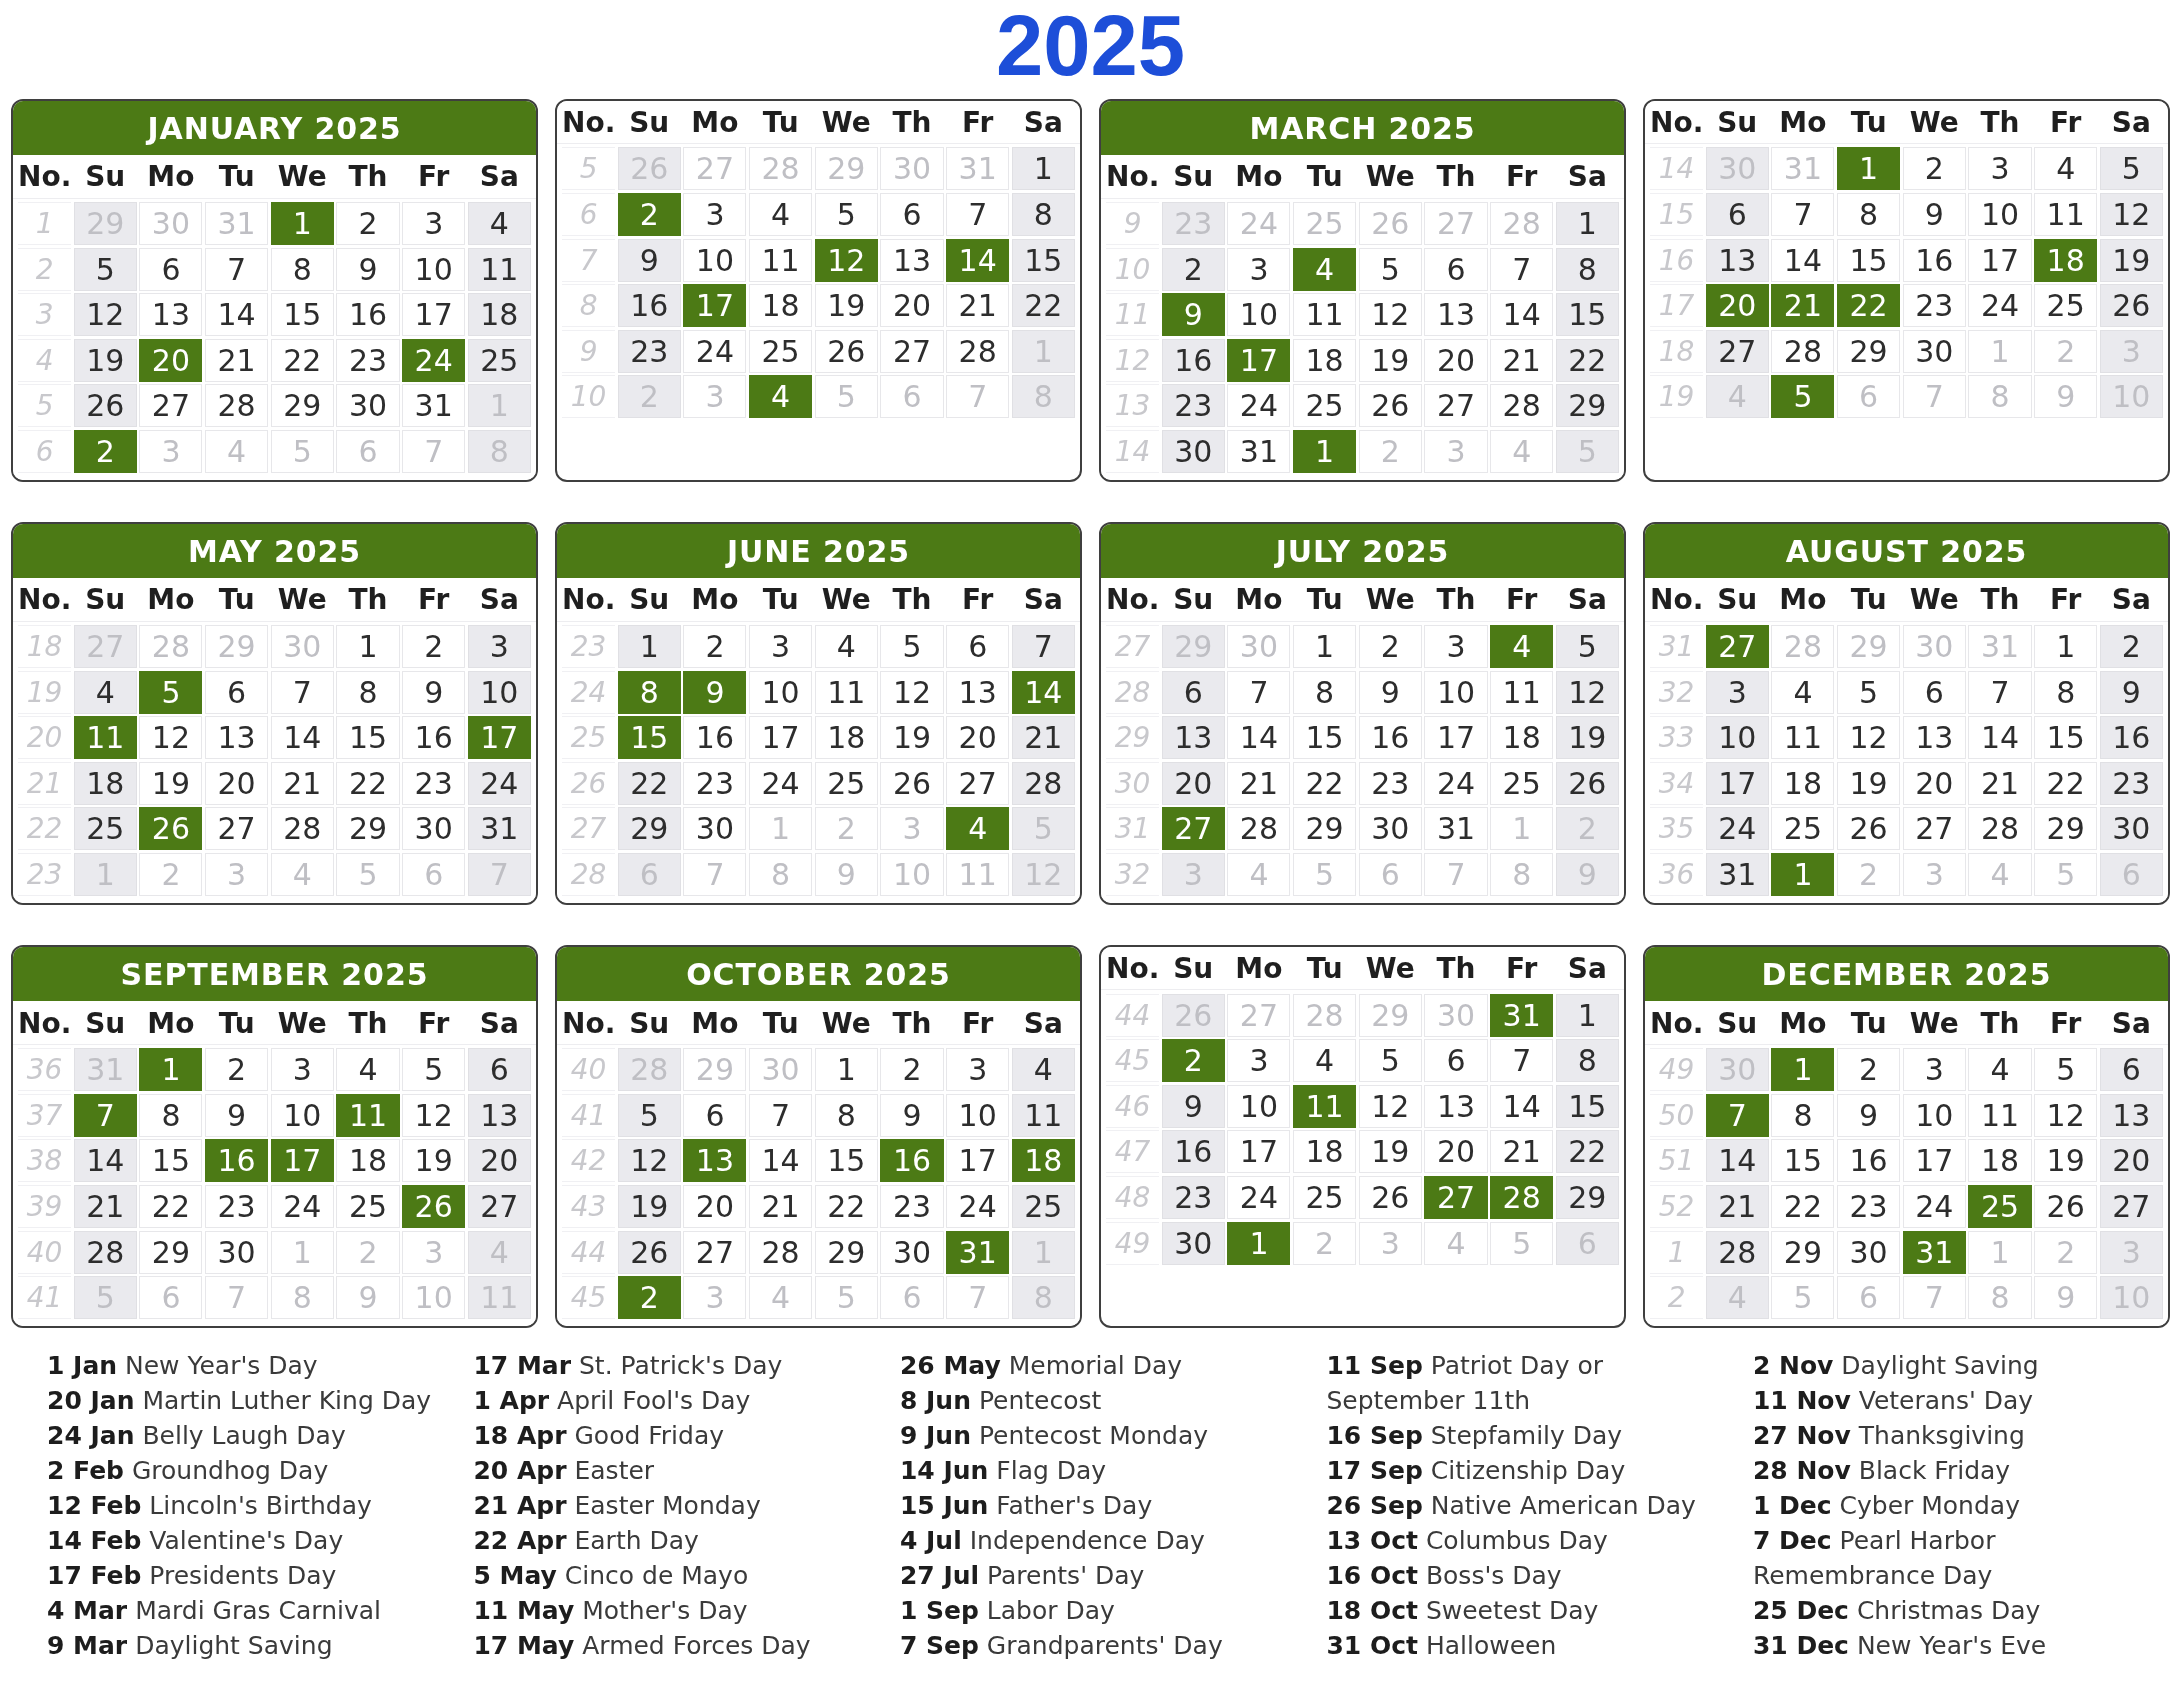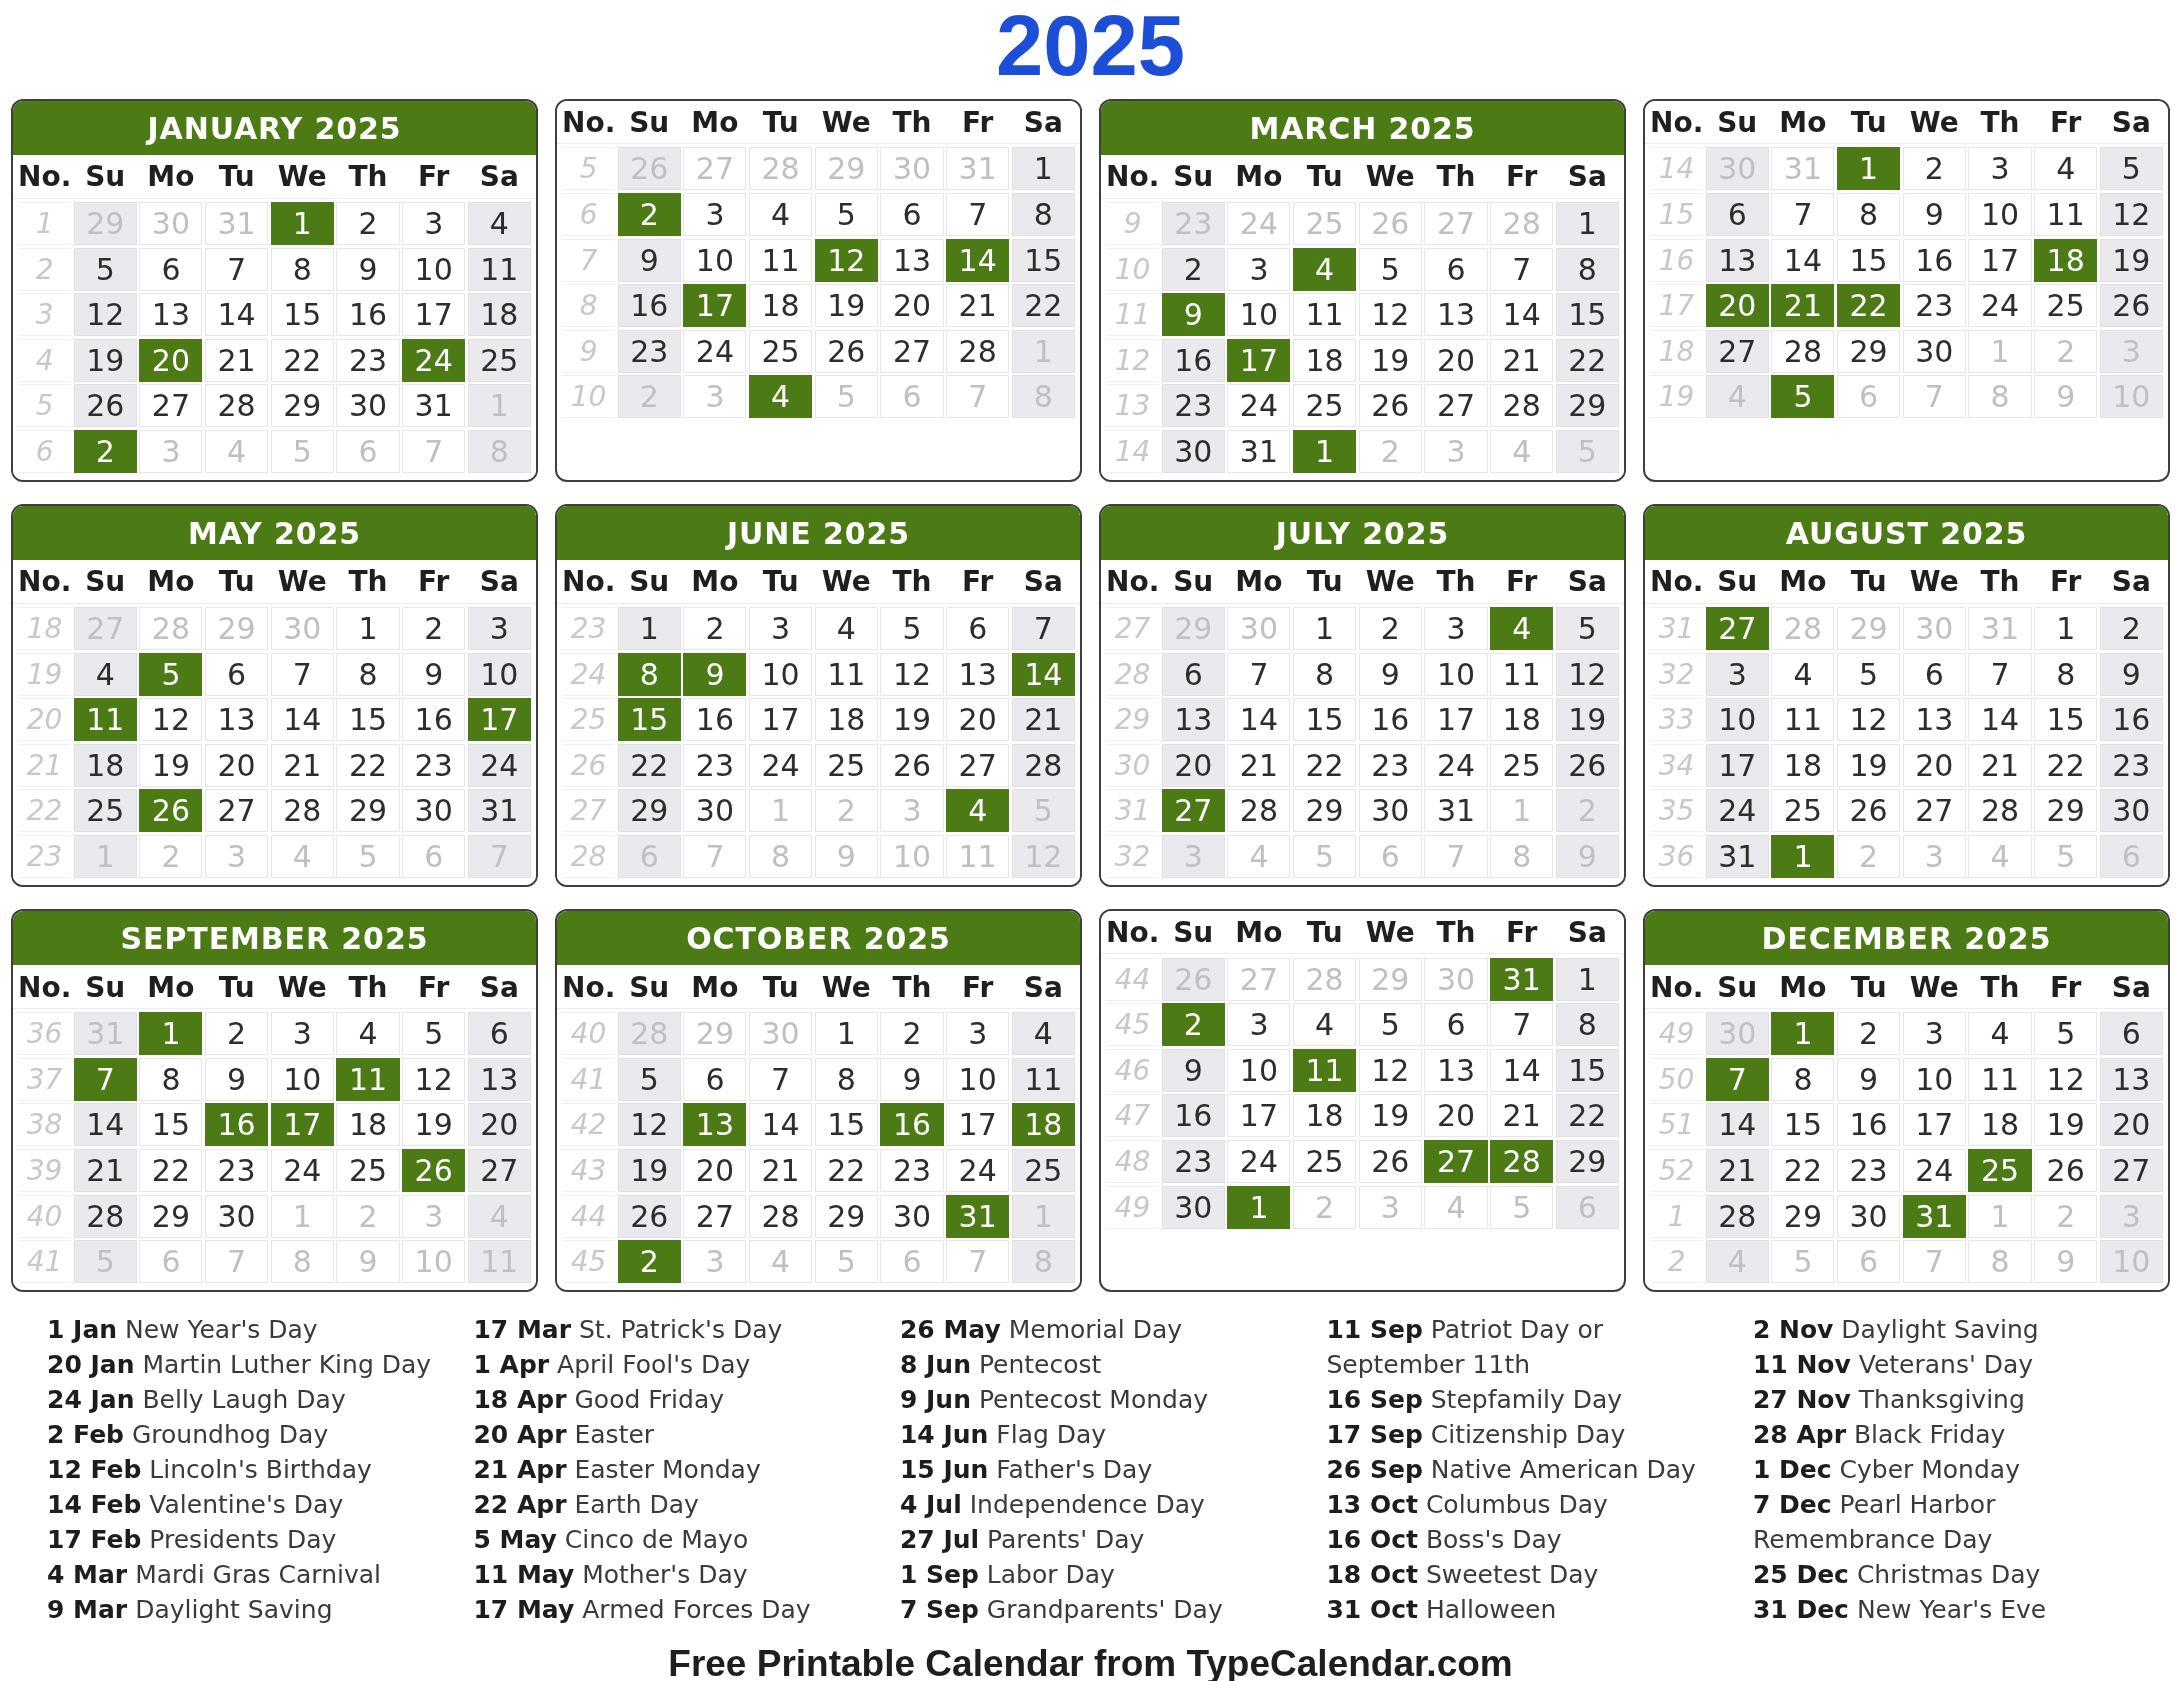--- a/index.html
+++ b/index.html
@@ -18,21 +18,21 @@
     font-family:"DejaVu Sans","Liberation Sans",sans-serif;
     color:var(--day-text);
   }
   .year-title{
     font-family:"Liberation Sans",sans-serif;
     font-size:85px;font-weight:bold;text-align:center;
     padding-top:3.4px;line-height:1.0;color:#1d4ed8;
   }
   .months-grid{
     display:grid;grid-template-columns:repeat(4,1fr);
-    gap:22px 17px;padding:10.2px 11px 0 11px;
+    gap:40px 17px;padding:10.2px 11px 0 11px;
   }
   .month-card{
     border:2.6px solid var(--card-border);border-radius:12px;
     overflow:hidden;background:#fff;
   }
   .month-header{
     background:var(--green);color:#fff;text-align:center;
     font-size:30px;font-weight:bold;letter-spacing:0.9px;
     padding:10.2px 0 9.4px 0;
   }
@@ -888,21 +888,21 @@
       <div class="holiday-item"><b>26 Sep</b> Native American Day</div>
       <div class="holiday-item"><b>13 Oct</b> Columbus Day</div>
       <div class="holiday-item"><b>16 Oct</b> Boss's Day</div>
       <div class="holiday-item"><b>18 Oct</b> Sweetest Day</div>
       <div class="holiday-item"><b>31 Oct</b> Halloween</div>
     </div>
     <div class="holiday-col">
       <div class="holiday-item"><b>2 Nov</b> Daylight Saving</div>
       <div class="holiday-item"><b>11 Nov</b> Veterans' Day</div>
       <div class="holiday-item"><b>27 Nov</b> Thanksgiving</div>
-      <div class="holiday-item"><b>28 Apr</b> Black Friday</div>
+      <div class="holiday-item"><b>28 Nov</b> Black Friday</div>
       <div class="holiday-item"><b>1 Dec</b> Cyber Monday</div>
       <div class="holiday-item"><b>7 Dec</b> Pearl Harbor Remembrance Day</div>
       <div class="holiday-item"><b>25 Dec</b> Christmas Day</div>
       <div class="holiday-item"><b>31 Dec</b> New Year's Eve</div>
     </div>
   </div>
 
 <div class="page-footer">Free Printable Calendar from TypeCalendar.com</div>
 
 

